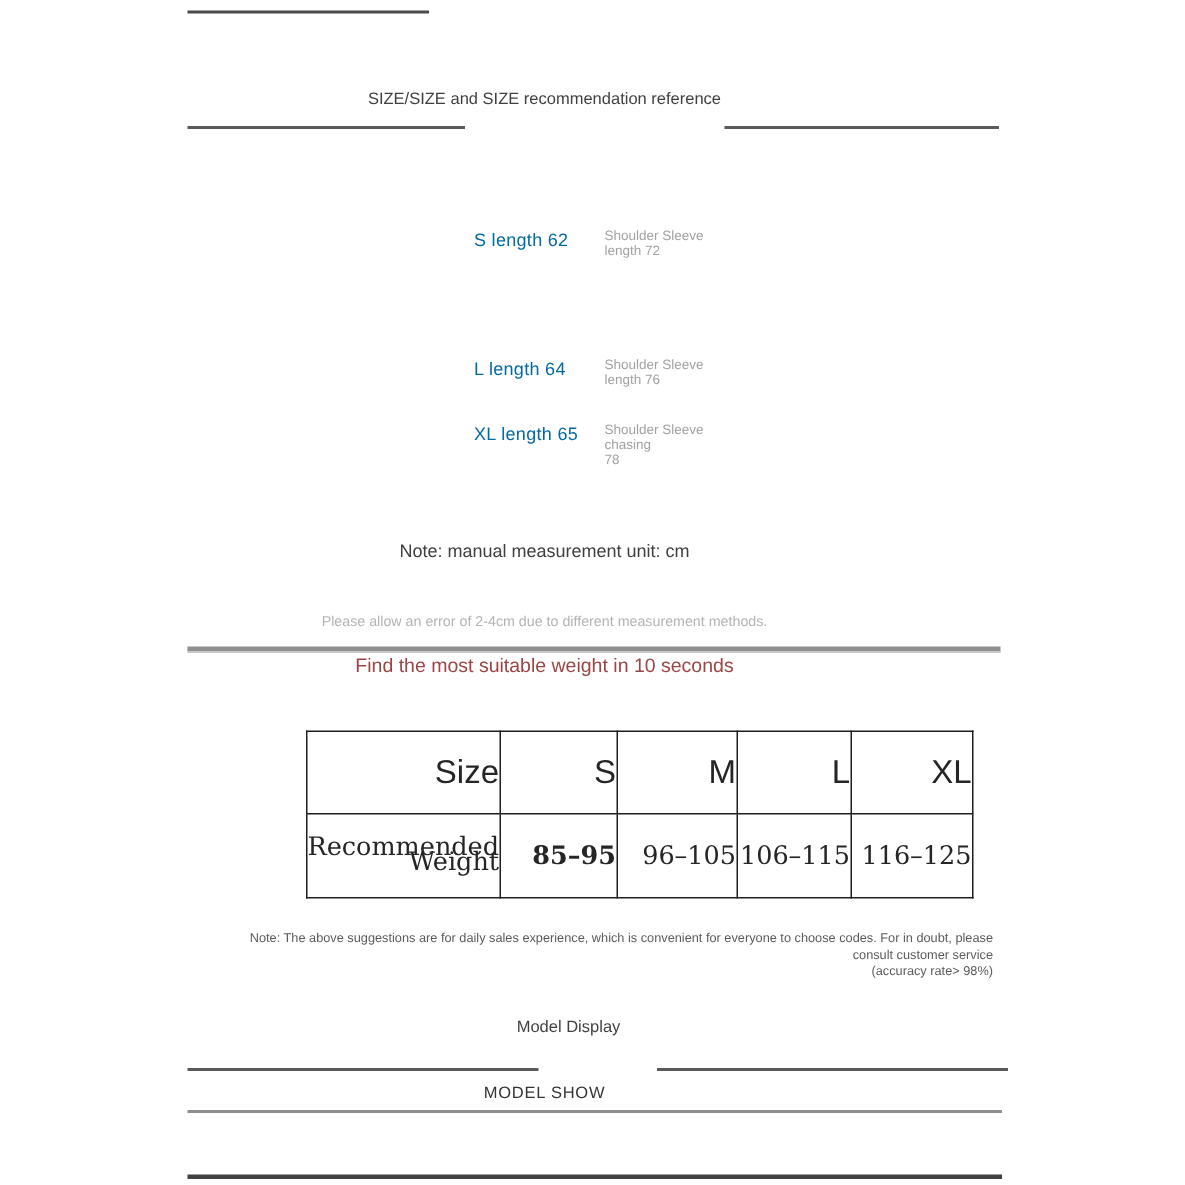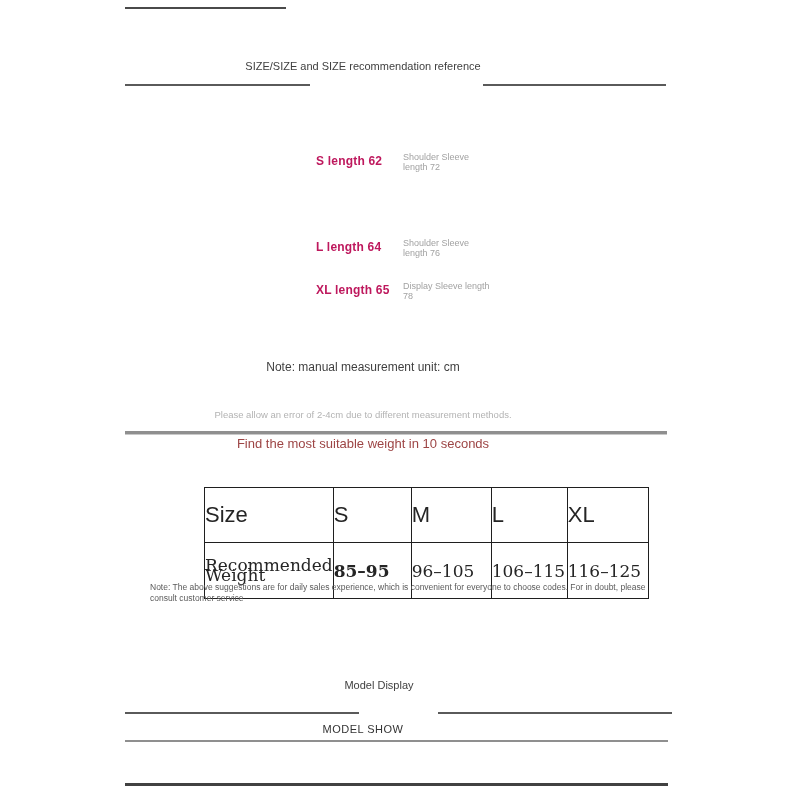--- a/index.html
+++ b/index.html
@@ -14,48 +14,48 @@
   
   .top-edge-line{left:125px;top:7px;width:161px;height:2px;background:#4a4a4a;}
 
   
   .hdr-title{top:60px;font-size:11px;color:#3f3f3f;}
   .hdr-line-l{left:125px;top:84px;width:185px;}
   .hdr-line-r{left:483px;top:84px;width:183px;}
 
   
   .size-row{position:absolute;left:316px;width:360px;height:30px;}
-  .sr-main{font-size:12px;font-weight:700;color:#be185d;letter-spacing:.2px;}
+  .sr-main{font-size:12px;font-weight:400;color:#0369a1;letter-spacing:.2px;}
   .sr-sub{position:absolute;left:87px;top:1px;font-size:9px;color:#a2a2a2;line-height:10px;width:90px;}
   .sr-sub span{display:block;}
 
   
   .unit-note{top:360px;font-size:12px;color:#3f3f3f;}
   .error-note{top:382px;font-size:9.5px;color:#b3b3b3;margin-top:27px;}
   .wool-note{left:128px;top:406px;width:538px;font-size:8.5px;line-height:10.5px;color:#6b6b6b;}
   .wool-note span{display:block;}
 
   .divider{left:125px;top:431px;width:542px;height:3px;background:#8f8f8f;border-bottom:1px solid #c9c9c9;}
 
   
   .weight-title{top:436px;font-size:13px;font-weight:500;color:#9d4545;}
   table.weight{
     position:absolute;left:204px;top:487px;border-collapse:collapse;table-layout:fixed;
   }
-  table.weight td{border:1px solid #1f1f1f;text-align:left;vertical-align:middle;padding:0;}
+  table.weight td{border:1px solid #1f1f1f;text-align:right;vertical-align:middle;padding:0;}
   td.c0{width:78px;} td.c1{width:77px;font-weight:bold;} td.c2{width:79px;} td.c3{width:75px;} td.c4{width:80px;}
   tr.hrow td{height:54px;font-size:22px;font-weight:400;color:#252525;}
   tr.vrow td{height:55px;font-size:17px;color:#252525;font-family:"DejaVu Serif", serif;margin-left:20px;}
   td.size-cell{font-size:12px;color:#c24343;font-family:"Liberation Sans", sans-serif;}
   td.label-cell{
     font-size:8.5px;line-height:9.5px;color:#555;text-align:left;
     padding-left:5px;font-family:"Liberation Sans", sans-serif;
   }
 
-  .table-note{left:150px;top:582px;width:512px;font-size:8.5px;line-height:11px;color:#5a5a5a;}
+  .table-note{left:150px;top:620px;width:512px;font-size:8.5px;line-height:11px;color:#5a5a5a;text-align:right;}
   .table-note span{display:block;}
 
   
   .model-display{top:679px;font-size:11px;color:#3f3f3f;margin-left:16px;}
   .m-line-l{left:125px;top:712px;width:234px;}
   .m-line-r{left:438px;top:712px;width:234px;}
   .model-show{top:723px;font-size:11px;color:#333;letter-spacing:.5px;}
   .m-subline{left:125px;top:740px;width:543px;height:2px;background:#8f8f8f;}
   .bottom-line{left:125px;top:783px;width:543px;height:3px;background:#414141;}
 </style>
@@ -80,21 +80,21 @@
   <div class="size-row" style="top:237px">
     <span class="sr-main">L length 64</span>
     <span class="sr-sub">
         <span>Shoulder Sleeve length 76</span>
         <span></span>
       </span>
   </div>
   <div class="size-row" style="top:280px">
     <span class="sr-main">XL length 65</span>
     <span class="sr-sub">
-        <span>Display Sleeve length</span>
+        <span>Shoulder Sleeve chasing</span>
         <span>78</span>
       </span>
   </div>
 
   <div class="abs center unit-note">Note: manual measurement unit: cm</div>
   <div class="abs center error-note">Please allow an error of 2-4cm due to different measurement methods.</div>
 
   <div class="abs divider"></div>
 
   <div class="abs center weight-title">Find the most suitable weight in 10 seconds</div>
@@ -113,20 +113,21 @@
       <td class="c1">85–95</td>
       <td class="c2">96–105</td>
       <td class="c3">106–115</td>
       <td class="c4">116–125</td>
     </tr>
   </tbody>
     </table>
 
   <div class="abs table-note">
     <span>Note: The above suggestions are for daily sales experience, which is convenient for everyone to choose codes. For in doubt, please consult customer service</span>
+    <span>(accuracy rate&gt; 98%)</span>
   </div>
 
   <div class="abs center model-display">Model Display</div>
   <div class="hline m-line-l"></div>
   <div class="hline m-line-r"></div>
   <div class="abs center model-show">MODEL SHOW</div>
   <div class="abs m-subline"></div>
 
   <div class="abs bottom-line"></div>
 

